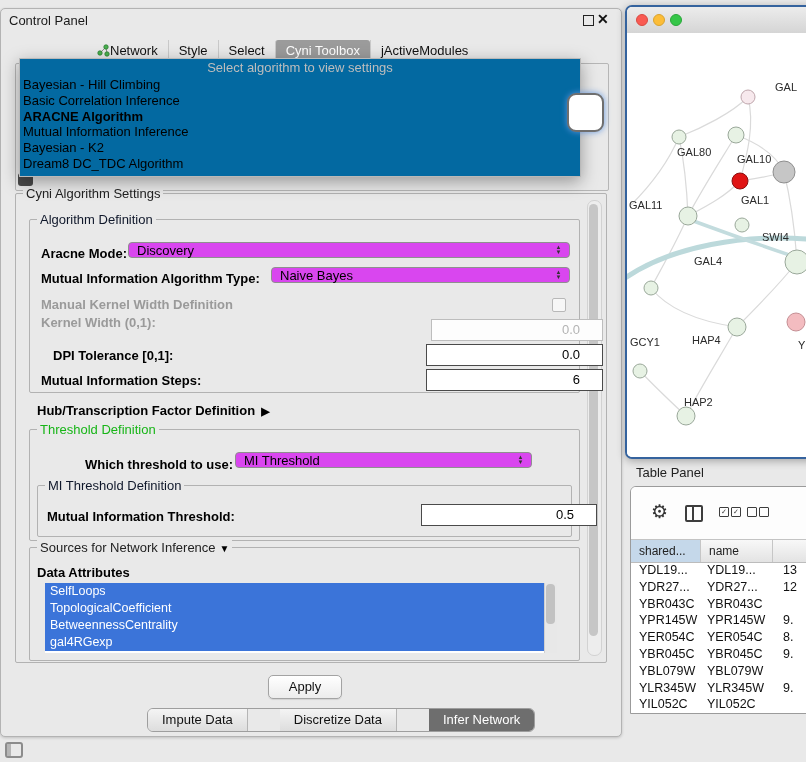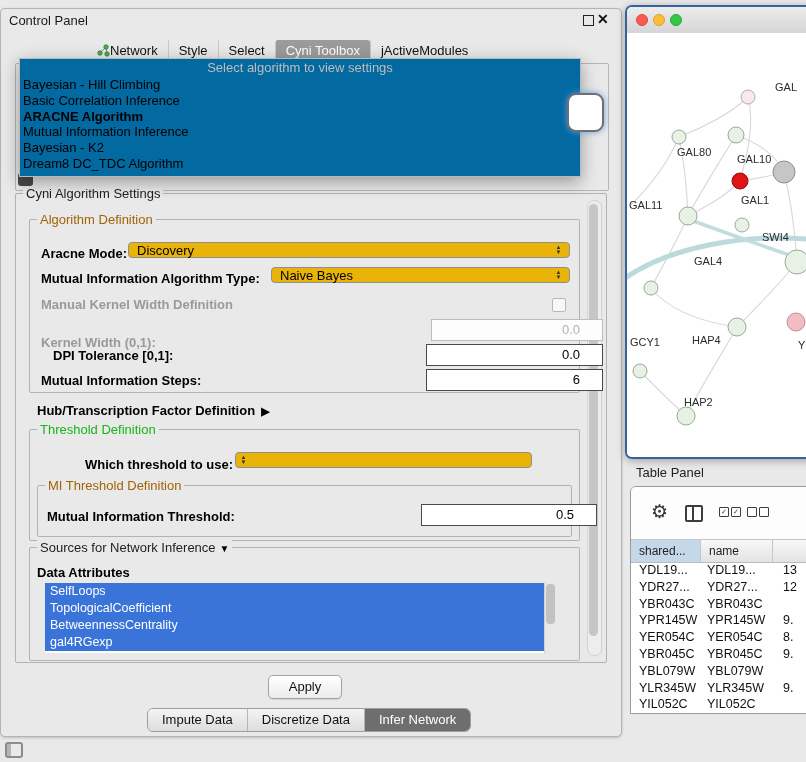--- a/index.html
+++ b/index.html
@@ -24,49 +24,49 @@
 
   
   .algo-popup{position:absolute;left:18px;top:49px;width:560px;height:117px;background:#0369a1;border:1px solid #b9b9b9;box-shadow:0 5px 16px rgba(0,0,0,.35);z-index:5;font-size:13px;}
   .popup-placeholder{height:18px;line-height:18px;text-align:center;color:#bdbdbd;}
   .popup-item{height:15.8px;line-height:15.8px;padding-left:3px;color:#000;white-space:nowrap;}
   .popup-item.selected{font-weight:bold;}
 
   
   .group{position:absolute;border:1px solid #b2b2b2;border-radius:2px;}
   .group-title{position:absolute;background:#e9e9e9;padding:0 3px;font-size:13px;white-space:nowrap;z-index:2;}
-  .t-blue{color:#a16207;}
+  .t-blue{color:#0f172a;}
   .t-green{color:#17b517;}
   .t-dark{color:#222;}
 
   .lbl{position:absolute;font-size:13px;font-weight:bold;color:#000;white-space:nowrap;}
   .lbl.disabled{color:#9a9a9a;}
 
-  .combo{position:absolute;height:16px;background:#eab308;border:1px solid #8f8f8f;border-radius:4px;font-size:13px;display:flex;align-items:center;box-sizing:border-box;}
+  .combo{position:absolute;height:16px;background:#d946ef;border:1px solid #8f8f8f;border-radius:4px;font-size:13px;display:flex;align-items:center;box-sizing:border-box;}
   .combo-value{padding-left:8px;flex:1;color:#000;white-space:nowrap;overflow:hidden;}
   .combo-arrows{width:15px;display:flex;flex-direction:column;align-items:center;justify-content:center;font-size:6px;line-height:5px;color:#333;padding-right:3px;}
 
   .field{position:absolute;height:20px;background:#fff;border:1px solid #4a4a4a;font-size:13px;text-align:right;padding:0 22px;line-height:20px;box-sizing:content-box;color:#000;}
   .field.disabled{border-color:#bdbdbd;color:#b3b3b3;background:#fdfdfd;}
   .checkbox{position:absolute;width:12px;height:12px;border:1px solid #b8b8b8;background:#f7f7f7;border-radius:2px;}
 
   .vscroll{position:absolute;left:586px;top:191px;width:13px;height:454px;background:#ededed;border:1px solid #d2d2d2;border-radius:7px;}
   .vscroll-thumb{position:absolute;left:1px;top:3px;width:9px;height:432px;background:#c6c6c6;border-radius:5px;}
 
   .arrow-right{font-size:11px;margin-left:6px;color:#000;}
   .arrow-down{font-size:10px;margin-left:4px;color:#000;}
 
   .attr-list{position:absolute;left:44px;top:574px;width:512px;height:70px;background:#fff;overflow:hidden;}
   .list-item{height:17px;line-height:17px;background:#3b74d9;color:#fff;font-size:12.5px;padding-left:5px;width:495px;white-space:nowrap;}
   .list-scroll{position:absolute;right:0;top:0;width:12px;height:70px;background:#e8e8e8;border-left:1px solid #d0d0d0;}
   .list-scroll-thumb{position:absolute;left:1px;top:1px;width:9px;height:40px;background:#c2c2c2;border-radius:4px;}
 
   .apply-btn{position:absolute;left:267px;top:666px;width:72px;height:22px;border:1px solid #a3a3a3;border-radius:5px;background:linear-gradient(#ffffff,#ececec);font-size:13px;text-align:center;line-height:22px;color:#111;box-shadow:0 1px 1px rgba(0,0,0,.1);}
 
-  .bottom-tabs{position:absolute;left:146px;top:699px;height:22px;display:flex;border:1px solid #9e9e9e;border-radius:6px;overflow:hidden;}
+  .bottom-tabs{position:absolute;left:146px;top:699px;height:22px;display:flex;border:1px solid #9e9e9e;border-radius:6px;overflow:hidden;gap:32px;}
   .btab{padding:0 14px;line-height:22px;font-size:13px;color:#111;border-right:1px solid #b5b5b5;background:linear-gradient(#f4f4f4,#dddddd);white-space:nowrap;}
   .btab:last-child{border-right:none;}
   .btab.active{background:#6e6e6e;color:#fff;}
 
   
   .net-window{position:absolute;left:625px;top:5px;width:200px;height:450px;border:2px solid #35639e;border-radius:7px;background:#fff;overflow:hidden;box-shadow:0 2px 8px rgba(0,0,0,.3);}
   .net-titlebar{position:absolute;left:0;top:0;right:0;height:26px;background:linear-gradient(#ececec,#d5d5d5);border-bottom:1px solid #b5b5b5;}
   .traffic{position:absolute;top:7px;width:12px;height:12px;border-radius:50%;box-sizing:border-box;}
   .tl-red{left:9px;background:#f95a52;border:1px solid #d94a42;}
   .tl-yellow{left:26px;background:#fcbd38;border:1px solid #d9a32f;}
@@ -170,38 +170,39 @@
       <span class="combo-value">Naive Bayes</span>
       <span class="combo-arrows">
         <span>▲</span>
           <span>▼</span>
       </span>
     </div>
 
     <div class="lbl disabled" style="left:40px;top:288px;">Manual Kernel Width Definition</div>
     <div class="checkbox" style="left:551px;top:289px;"></div>
 
-    <div class="lbl disabled" style="left:40px;top:326px;">Kernel Width (0,1):</div>
+    <div class="lbl disabled" style="left:40px;top:306px;">Kernel Width (0,1):</div>
     <div class="field disabled" style="left:430px;top:310px;width:126px;">0.0</div>
 
     <div class="lbl" style="left:52px;top:339px;">DPI Tolerance [0,1]:</div>
     <div class="field" style="left:425px;top:335px;width:131px;">0.0</div>
 
     <div class="lbl" style="left:40px;top:364px;">Mutual Information Steps:</div>
     <div class="field" style="left:425px;top:360px;width:131px;">6</div>
 
     <div class="lbl" style="left:36px;top:394px;">
       <span>Hub/Transcription Factor Definition</span><span class="arrow-right">▶</span>
     </div>
 
     <div class="group" style="left:28px;top:420px;width:549px;height:110px;"></div>
     <div class="group-title t-green" style="left:36px;top:413px;">Threshold Definition</div>
 
     <div class="lbl" style="left:84px;top:448px;">Which threshold to use:</div>
     <div class="combo" style="left:234px;top:443px;width:297px;">
+      <span class="combo-value">MI Threshold</span>
       <span class="combo-arrows">
         <span>▲</span>
           <span>▼</span>
       </span>
     </div>
 
     <div class="group" style="left:36px;top:476px;width:533px;height:50px;"></div>
     <div class="group-title t-blue" style="left:44px;top:469px;">MI Threshold Definition</div>
 
     <div class="lbl" style="left:46px;top:500px;">Mutual Information Threshold:</div>

